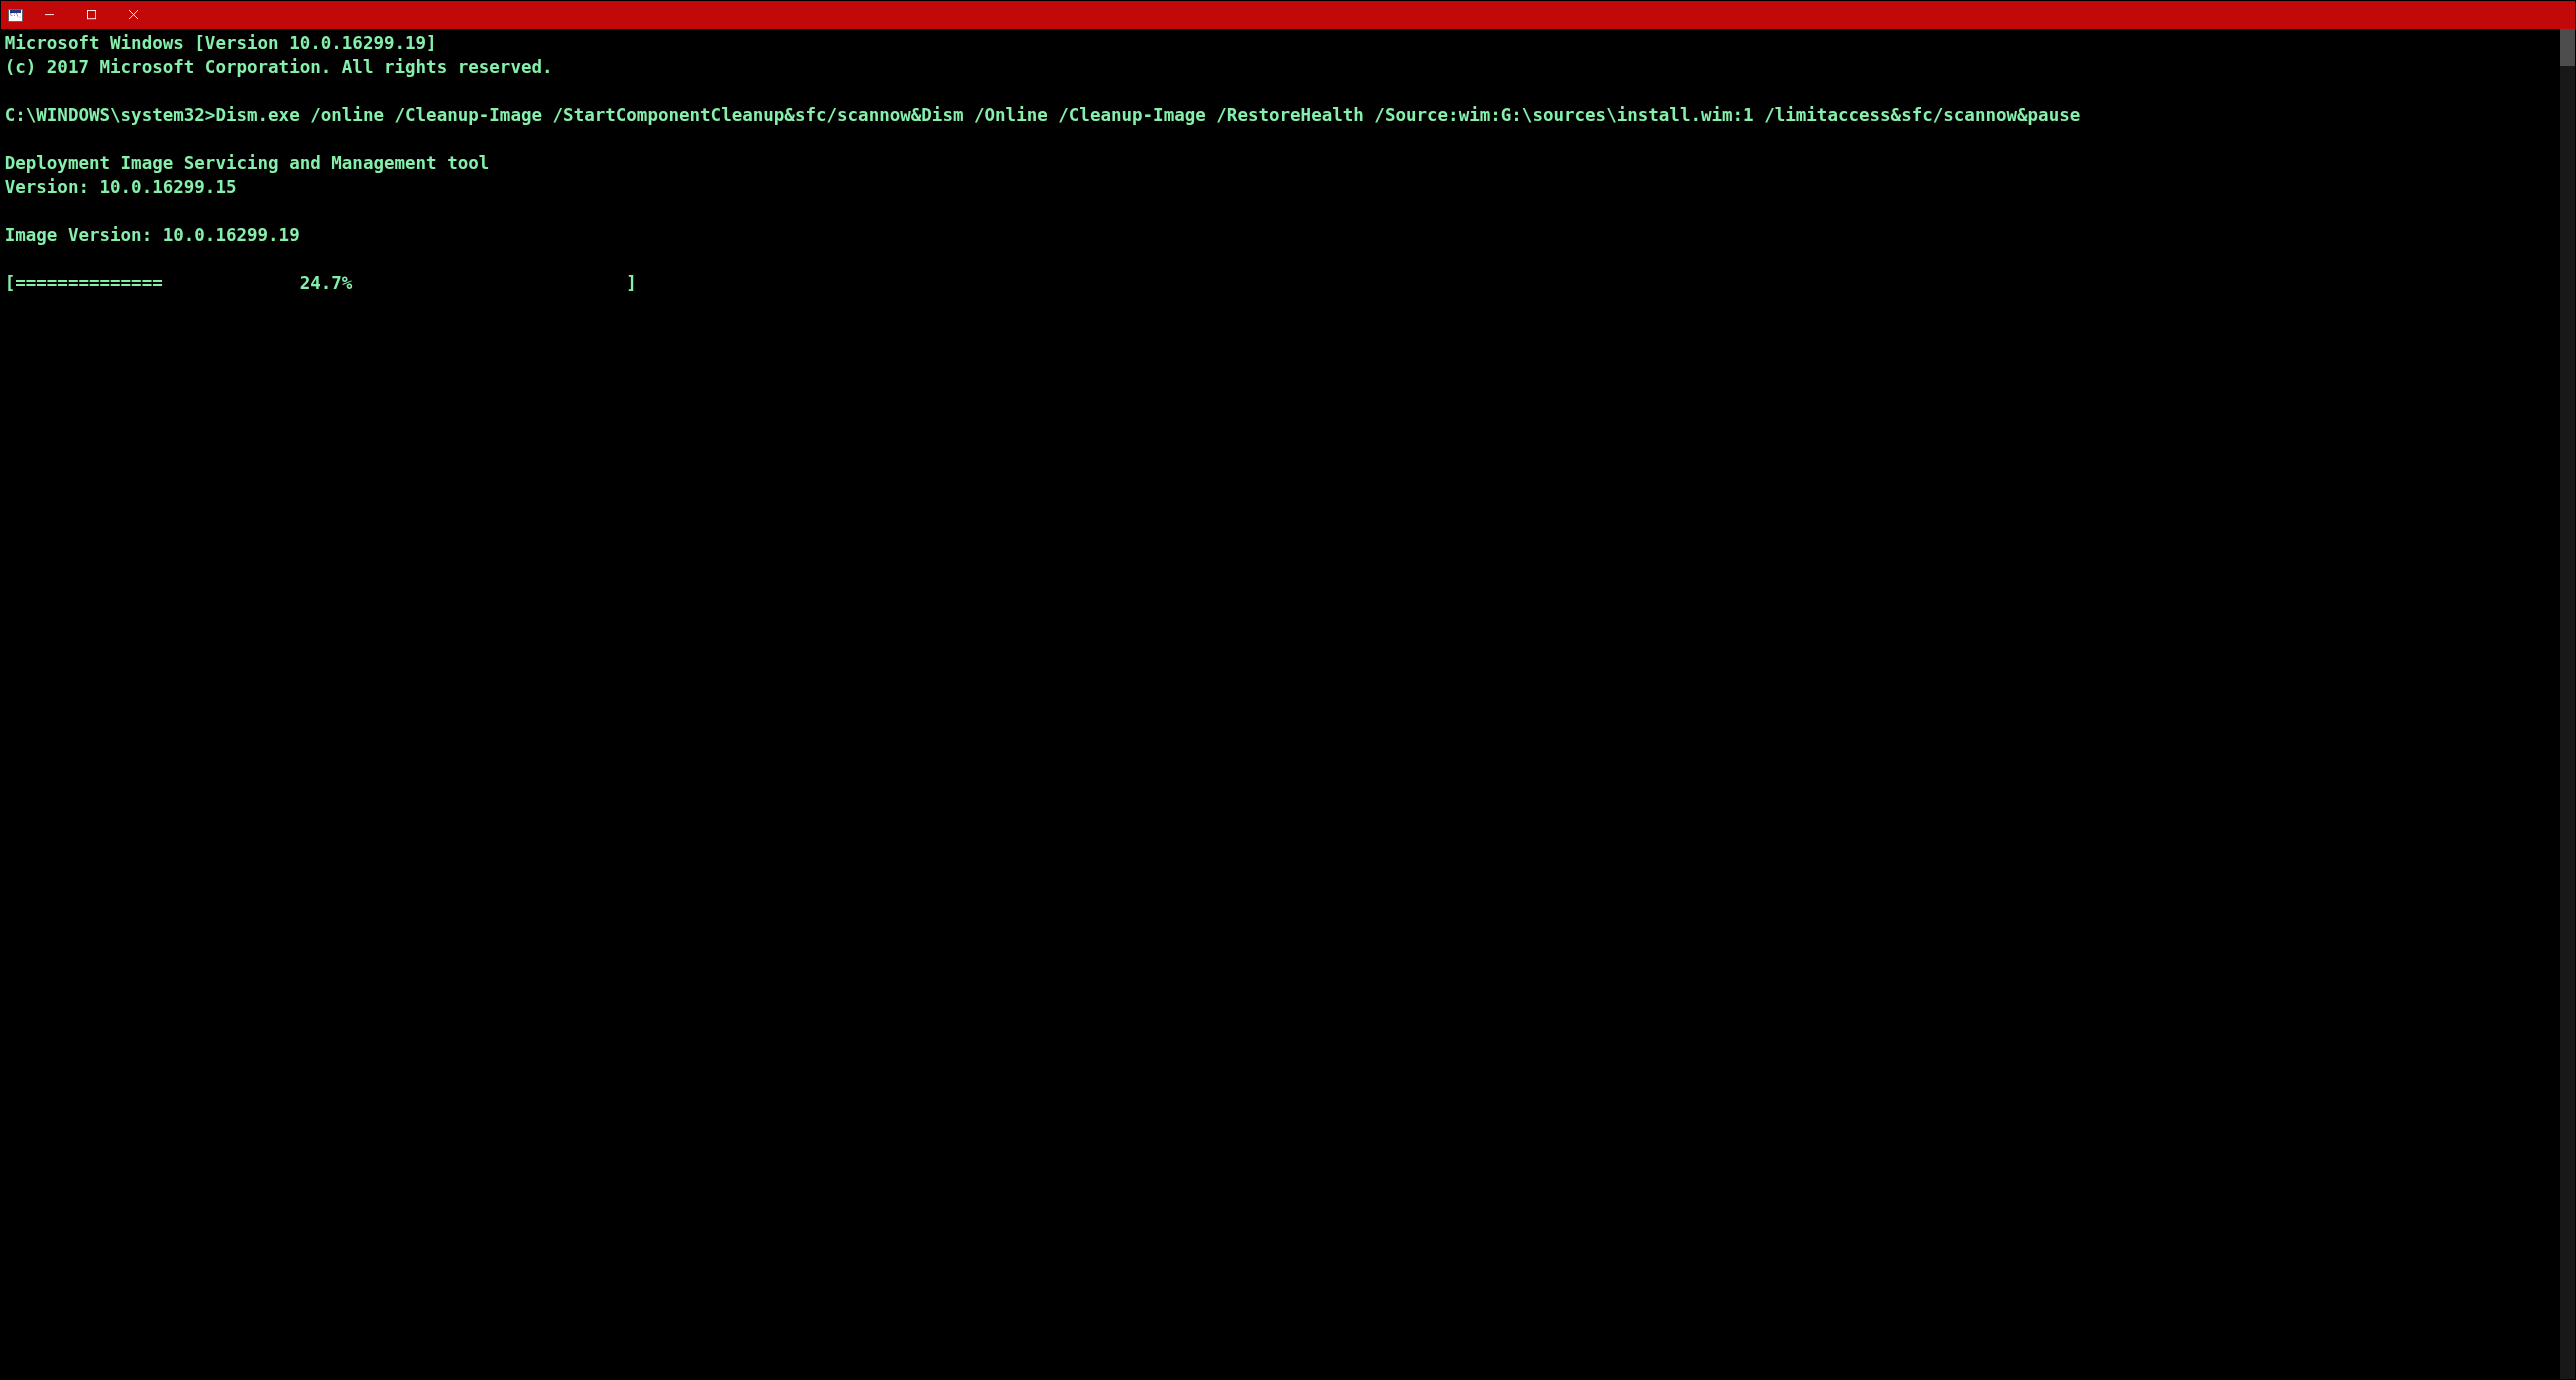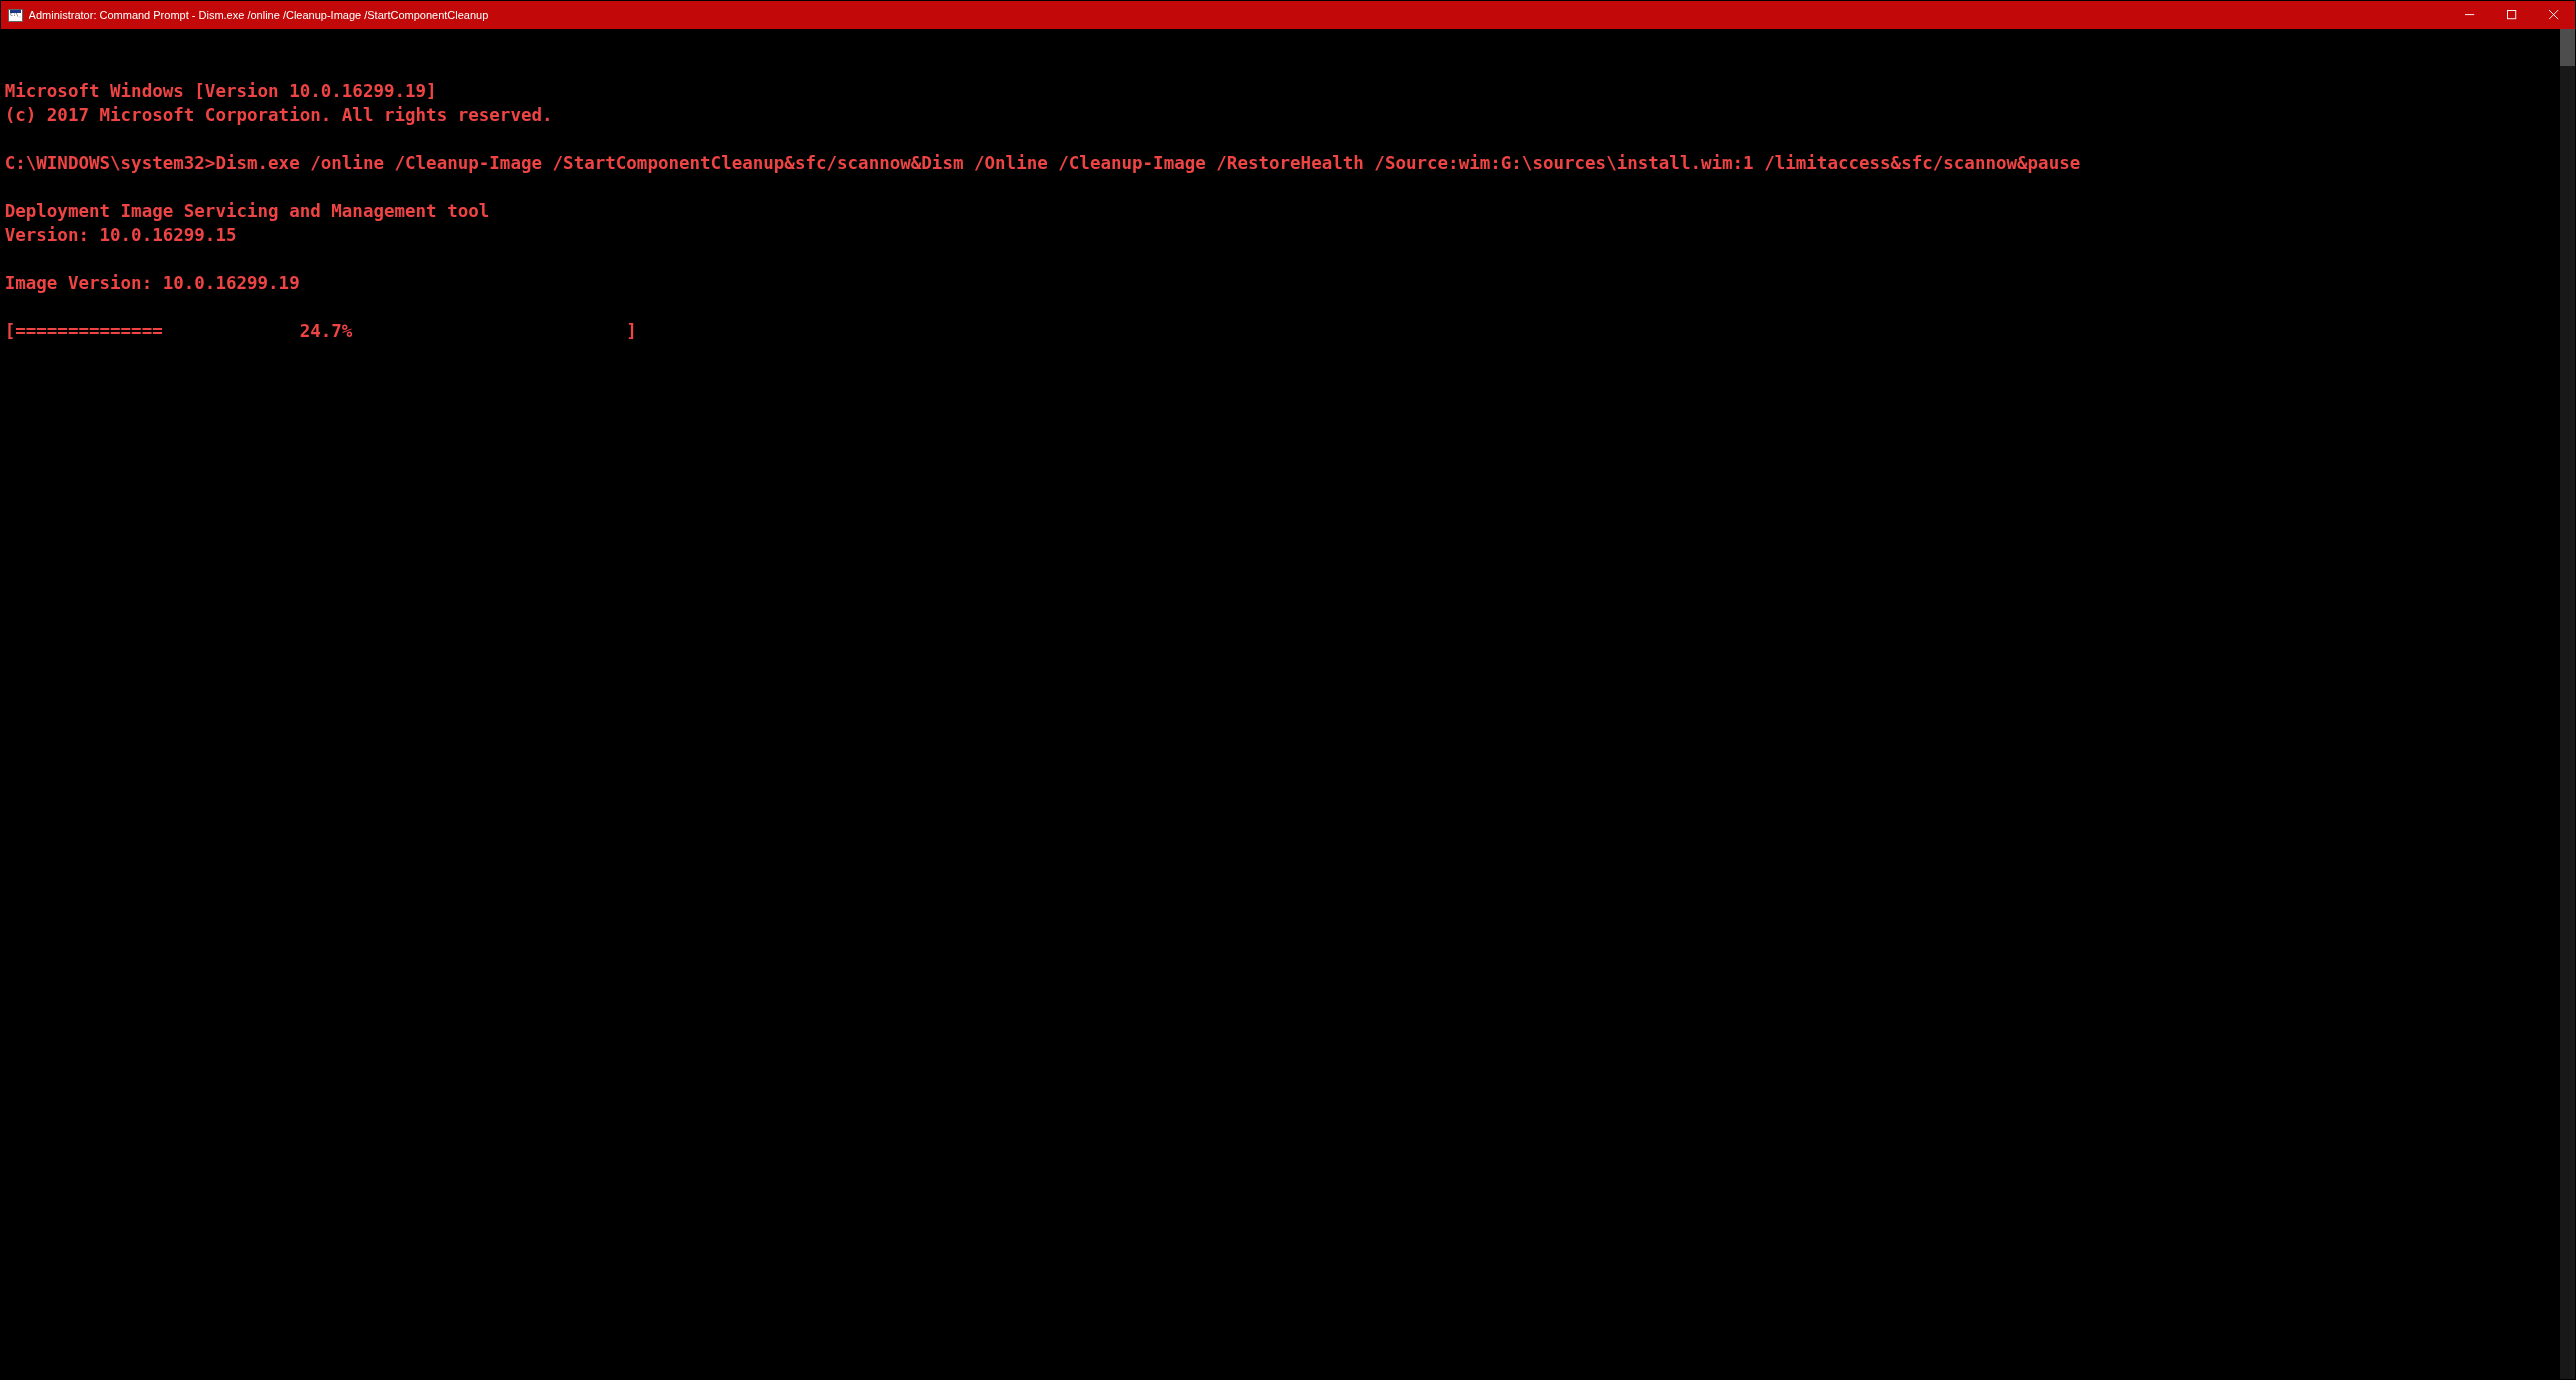--- a/index.html
+++ b/index.html
@@ -70,29 +70,28 @@
     flex: 1 1 auto;
     position: relative;
     background: #000;
     overflow: hidden;
   }
 
   .terminal {
     position: absolute;
     top: 0; left: 0; right: 14.7px; bottom: 0;
     padding: 1.8px 3.7px;
-    color: #ef4444;
+    color: #86efac;
     font-family: Consolas, "Lucida Console", monospace;
     font-size: 17.5px;
     line-height: 24px;
     font-weight: 600;
     white-space: pre-wrap;
     word-break: break-all;
     overflow: hidden;
-    margin-top: 48px;
   }
 
   .scrollbar {
     position: absolute;
     top: 0; right: 0; bottom: 0;
     width: 14.7px;
     background: #181818;
   }
   .scrollbar .thumb {
     position: absolute;
@@ -101,21 +100,20 @@
     background: #4d4d4d;
   }
 </style>
 </head>
 <body>
 
 <div class="window">
 
   <div class="titlebar">
     <div class="app-icon"></div>
-    <div class="title-text">Administrator: Command Prompt - Dism.exe  /online /Cleanup-Image /StartComponentCleanup</div>
     <div class="win-controls">
       <div class="win-btn">
         <svg viewBox="0 0 10 10">
             <line x1="0" y1="5" x2="10" y2="5"></line>
           </svg>
       </div>
       <div class="win-btn">
         <svg viewBox="0 0 10 10">
             <rect x="0.5" y="0.5" width="9" height="9"></rect>
           </svg>

